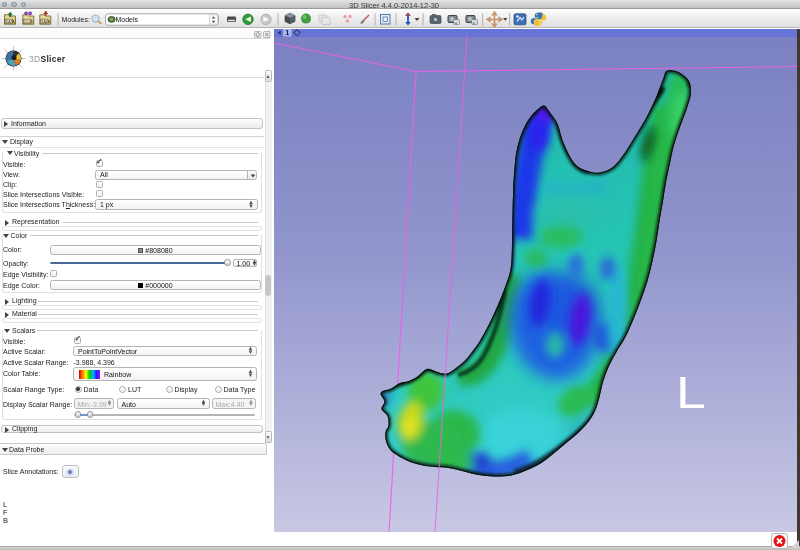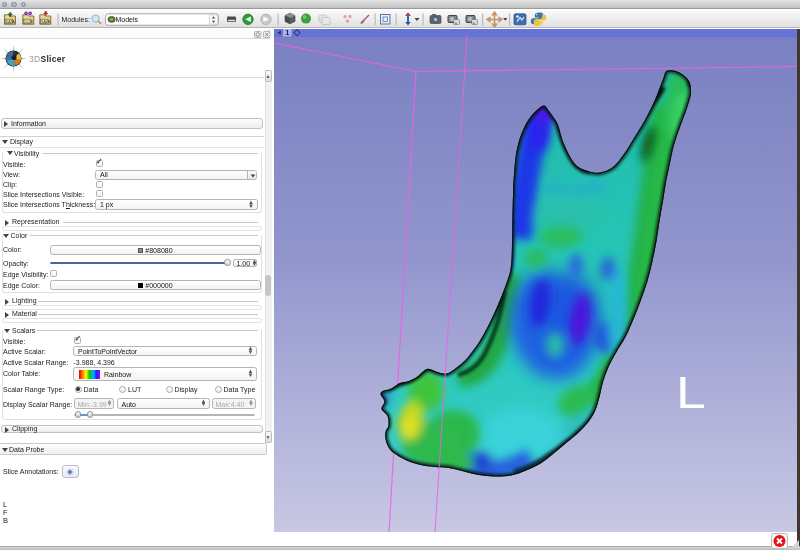--- a/index.html
+++ b/index.html
@@ -26,20 +26,21 @@
 .viewport{left:274px;top:29px;width:523px;height:503px;overflow:hidden}
 .vbar{position:absolute;left:0;top:0;width:523px;height:7.5px;background:#6673d8}
 .vbg{position:absolute;left:0;top:7.5px;width:523px;height:495.5px;background:linear-gradient(#7a80c1,#9296cd 45%,#c8c8e4)}
 </style></head><body>
 <div id="app">
 
 <div class="abs titlebar"></div>
 <div class="abs tl" style="left:1.5px"></div>
 <div class="abs tl" style="left:11px"></div>
 <div class="abs tl" style="left:20.5px"></div>
+<div class="abs title">3D Slicer 4.4.0-2014-12-30</div>
 
 <div class="abs toolbar"></div>
 <svg class="abs" style="left:0;top:10px" width="800" height="18" viewBox="0 0 800 18">
 <defs>
 <linearGradient id="fold" x1="0" y1="0" x2="0" y2="1">
           <stop offset="0" stop-color="#efe3a8"></stop>
           <stop offset="1" stop-color="#c9b368"></stop>
         </linearGradient>
 </defs>
 

